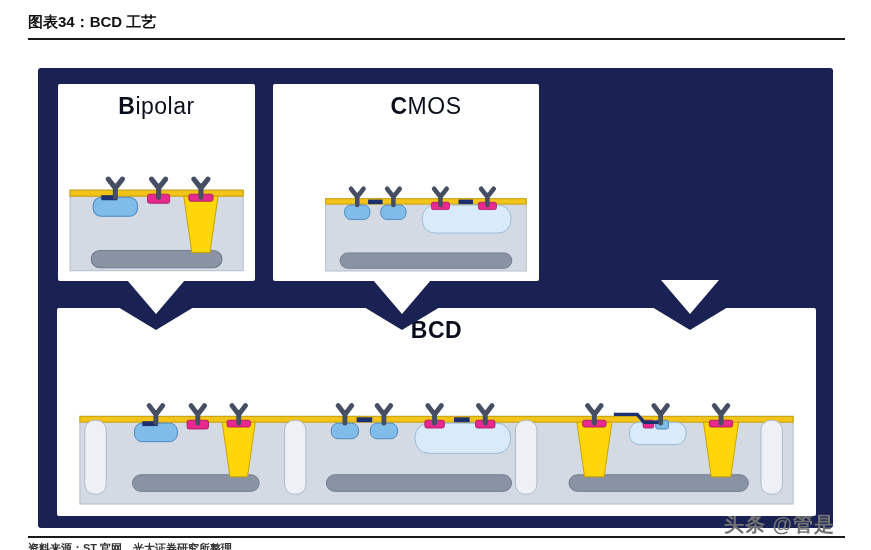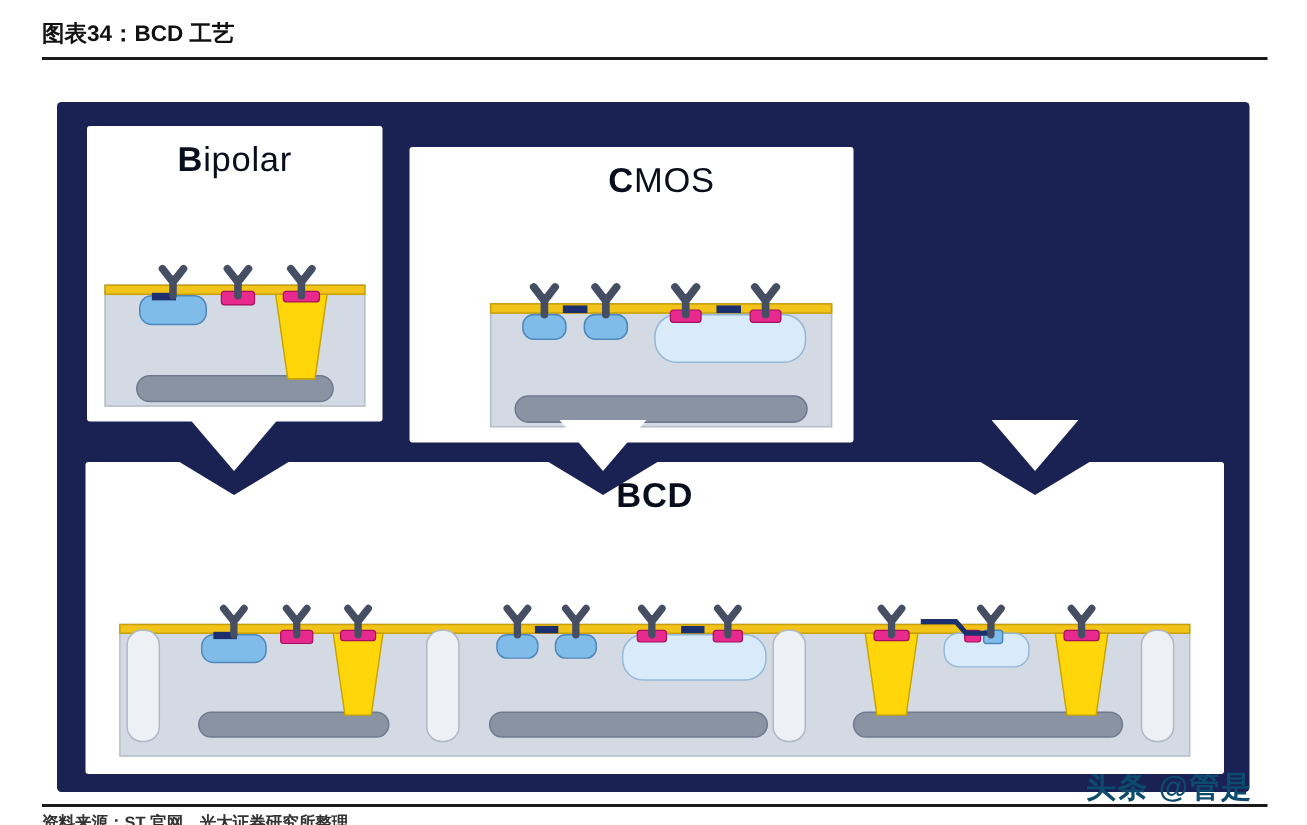--- a/index.html
+++ b/index.html
@@ -14,40 +14,40 @@
   .page{position:relative;width:871px;height:550px;background:#ffffff;overflow:hidden;
         font-family:"Liberation Sans", sans-serif;}
   .header{position:absolute;left:28px;top:13px;right:26px;}
   .header-title{font-size:15px;font-weight:bold;color:#111;padding-bottom:6px;
         border-bottom:2px solid #1a1a1a;}
   .figure-panel{position:absolute;left:38px;top:68px;width:795px;height:460px;
         background:var(--panel-background);border-radius:3px;}
   .card{position:absolute;background:var(--card-background);border-radius:2px;
         display:flex;flex-direction:column;align-items:center;z-index:1;}
   .card-bipolar{left:20px;top:16px;width:197px;height:197px;}
-  .card-cmos{left:235px;top:30px;width:296px;height:197px;padding-left:40px;}
+  .card-cmos{left:235px;top:16px;width:266px;height:197px;padding-left:40px;}
   .card-dmos{left:507px;top:16px;width:271px;height:197px;}
   .card-bcd{left:19px;top:240px;width:759px;height:208px;}
   .card-title{margin:9px 0 0;font-size:23px;color:#0a0e1c;letter-spacing:0.5px;}
   .card-title .initial{font-weight:bold;}
   .card-title .rest{font-weight:normal;}
   .card-title.all-bold{font-weight:bold;}
   .cross-section{margin:auto 0 8px;display:block;}
   .sec-bipolar{width:92%;height:auto;}
   .sec-cmos{width:92%;height:auto;}
   .sec-dmos{width:92%;height:auto;}
   .sec-bcd{width:95%;height:auto;}
   .notch-white{position:absolute;width:58px;height:34px;background:#ffffff;z-index:3;
         clip-path:polygon(0 0,100% 0,50% 100%);}
   .notch-navy{position:absolute;width:76px;height:23px;background:var(--panel-background);z-index:2;
         clip-path:polygon(0 0,100% 0,50% 100%);}
   .footer{position:absolute;left:28px;right:26px;top:536px;border-top:2px solid #1a1a1a;
         padding-top:3px;font-size:11px;font-weight:bold;color:#333;}
   .watermark{position:absolute;right:36px;top:511px;font-size:20px;font-weight:bold;
-        color:#0c4a6e;letter-spacing:1px;}
+        color:#737373;letter-spacing:1px;}
   
   .fill-bulk{fill:var(--substrate);stroke:#b3bcc9;stroke-width:1;}
   .fill-oxide{fill:var(--surface-oxide);stroke:#c79f06;stroke-width:1;}
   .fill-buried{fill:var(--buried-layer);stroke:#6f7a8d;stroke-width:1;}
   .fill-pwell{fill:var(--p-well-blue);stroke:#4e87bb;stroke-width:1;}
   .fill-nwell{fill:var(--n-well-light);stroke:#96b7d6;stroke-width:1;}
   .fill-pink{fill:var(--implant-pink);stroke:#a40f5e;stroke-width:0.8;}
   .fill-deepwell{fill:var(--deep-well-yellow);stroke:#c9a300;stroke-width:1;}
   .fill-gate{fill:var(--gate-navy);}
   .stroke-gate{stroke:var(--gate-navy);}

